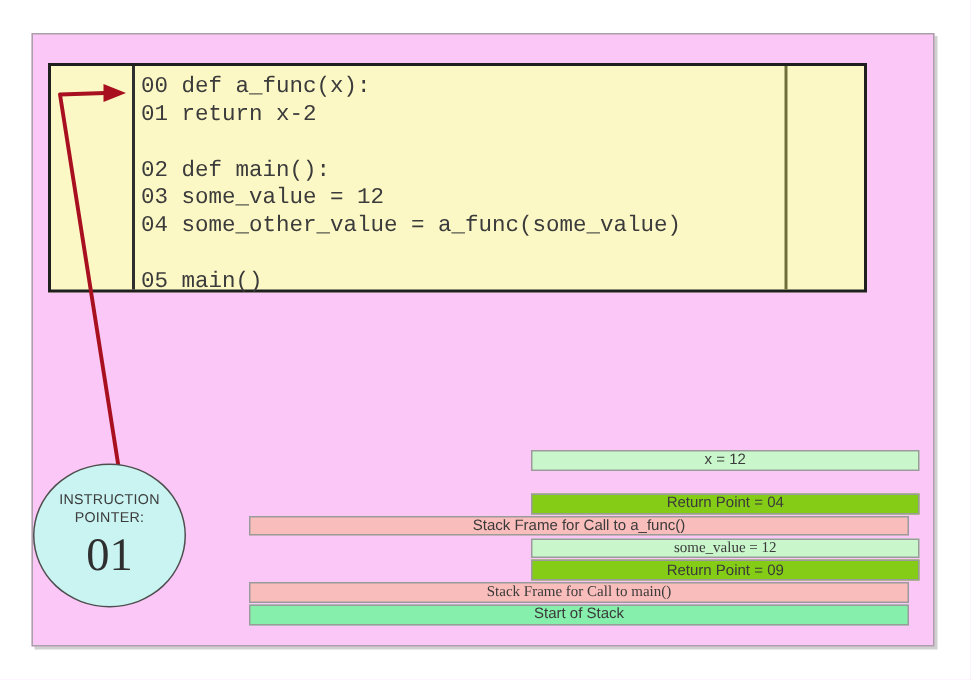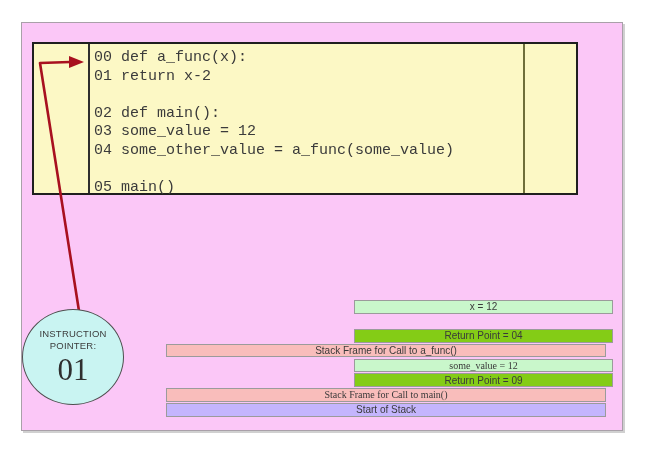--- a/index.html
+++ b/index.html
@@ -48,21 +48,21 @@
   .bar {
     position:absolute; height:13.5px; border:1px solid #9b9b9b; box-sizing:border-box;
     display:flex; align-items:center; justify-content:center;
     font-size:10px; color:#3a3a3a; line-height:11px;
   }
   .bar.narrow { left:354px; width:259px; }
   .bar.wide   { left:166px; width:440px;text-align:center; }
   .bar.variable     { background:#c9f7cb; }
   .bar.return-point { background:#84cc16; }
   .bar.frame        { background:#f9bdbb; }
-  .bar.stack-base   { background:#c4b5fd; }
+  .bar.stack-base   { background:#86efac; }
   .bar.b0 { top:300px; }
   .bar.b1 { top:329px; }
   .bar.b2 { top:343.8px; }
   .bar.b3 { top:358.6px;font-family:Liberation Serif, serif; }
   .bar.b4 { top:373.4px; }
   .bar.b5 { top:388.2px;font-family:Liberation Serif, serif; }
   .bar.b6 { top:403px; }
 </style>
 </head>
 <body>

